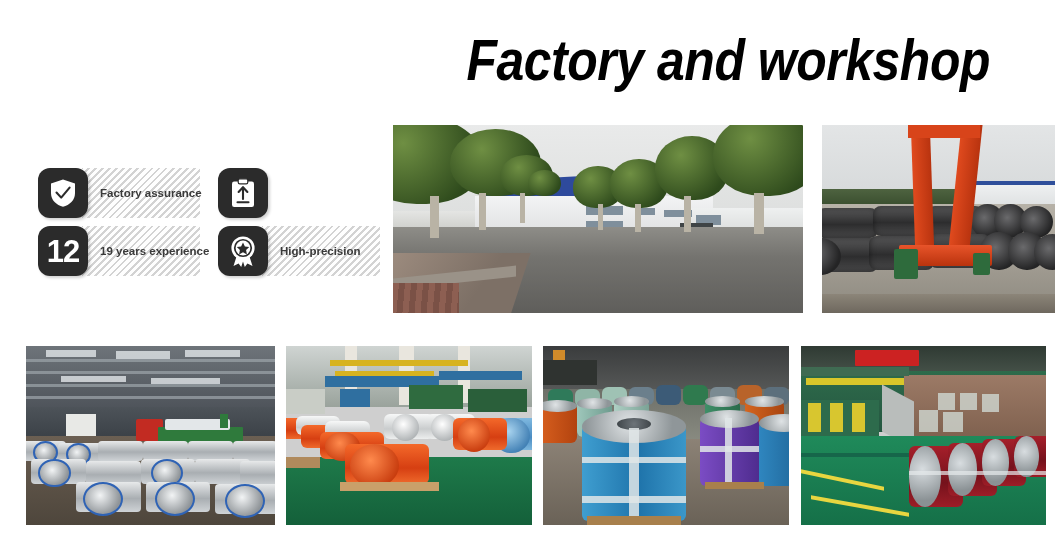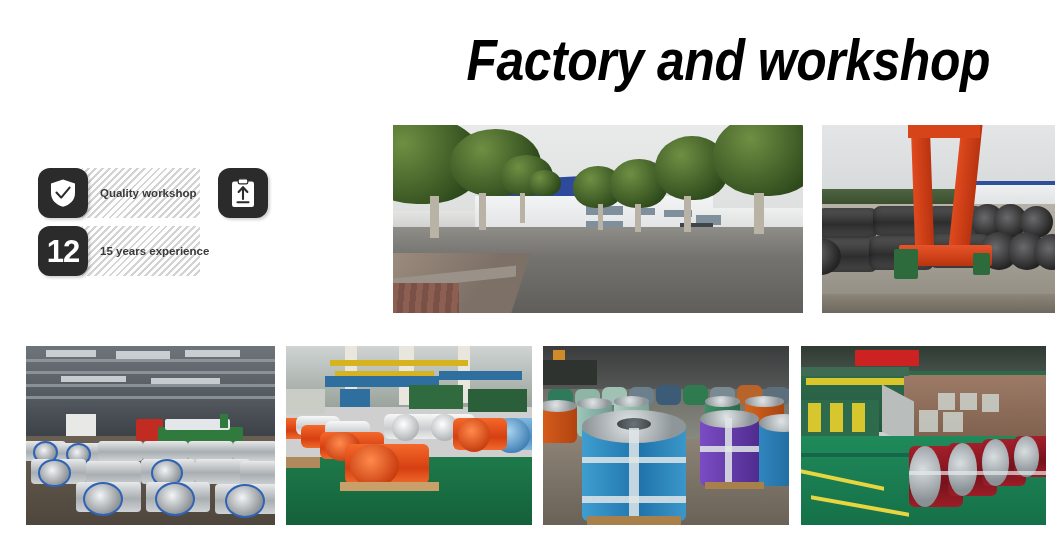--- a/index.html
+++ b/index.html
@@ -334,42 +334,55 @@
 
 <div id="features">
 
   <div class="feature c0 r0">
     <div class="feature-icon">
       <svg width="28" height="30" viewBox="0 0 28 30" aria-hidden="true">
         <path d="M14 1.5 L26 5.5 V15 C26 22.5 20.5 27 14 28.8 C7.5 27 2 22.5 2 15 V5.5 Z" fill="#ffffff"></path>
         <path d="M7.5 14.5 L12.2 19.6 L20.6 9.6" fill="none" stroke="#2b2b2b" stroke-width="2.1" stroke-linecap="round" stroke-linejoin="round"></path>
       </svg>
     </div>
-    <div class="feature-label">Quality workshop</div>
+    <div class="feature-label">Factory assurance</div>
   </div>
 
   <div class="feature c1 r0">
     <div class="feature-icon">
       <svg width="26" height="31" viewBox="0 0 26 31" aria-hidden="true">
         <rect x="2" y="3.5" width="22" height="25.5" rx="2.2" fill="#ffffff"></rect>
         <rect x="8.2" y="0.8" width="9.6" height="5" rx="1.6" fill="#ffffff" stroke="#2b2b2b" stroke-width="1.2"></rect>
         <path d="M13 9.5 L13 21" stroke="#2b2b2b" stroke-width="2.1" stroke-linecap="round"></path>
         <path d="M8.6 14 L13 9.3 L17.4 14" fill="none" stroke="#2b2b2b" stroke-width="2.1" stroke-linecap="round" stroke-linejoin="round"></path>
         <path d="M7.5 24.3 H18.5" stroke="#2b2b2b" stroke-width="2.1" stroke-linecap="round"></path>
       </svg>
     </div>
   </div>
 
   <div class="feature c0 r1">
     <div class="feature-icon">
       <span class="num">12</span>
     </div>
-    <div class="feature-label">15 years experience</div>
-  </div>
-
+    <div class="feature-label">19 years experience</div>
+  </div>
+
+  <div class="feature c1 r1">
+    <div class="feature-icon">
+      <svg width="30" height="32" viewBox="0 0 30 32" aria-hidden="true">
+        <path d="M9 20 L5.5 31 L10.6 28.6 L13.2 32 L16.5 22 Z" fill="#ffffff"></path>
+        <path d="M21 20 L24.5 31 L19.4 28.6 L16.8 32 L13.5 22 Z" fill="#ffffff"></path>
+        <circle cx="15" cy="13" r="11.6" fill="#ffffff"></circle>
+        <circle cx="15" cy="13" r="9.1" fill="#2b2b2b"></circle>
+        <circle cx="15" cy="13" r="7.4" fill="#ffffff"></circle>
+        <path d="M15 7.4 L16.9 11.4 L21.2 12 L18.1 15.1 L18.9 19.4 L15 17.3 L11.1 19.4 L11.9 15.1 L8.8 12 L13.1 11.4 Z" fill="#2b2b2b"></path>
+      </svg>
+    </div>
+    <div class="feature-label">High-precision</div>
+  </div>
 </div>
 
 <div class="photo" id="photo-road">
   <div class="scene">
     <div class="layer sky"></div>
     <div class="layer wall-left"></div>
     <div class="layer bldg-blue"></div>
     <div class="layer bldg-white"></div>
     <div class="layer bldg-white2"></div>
     <div class="layer win" style="left:47%; top:43%; width:9%; height:5%;"></div>

